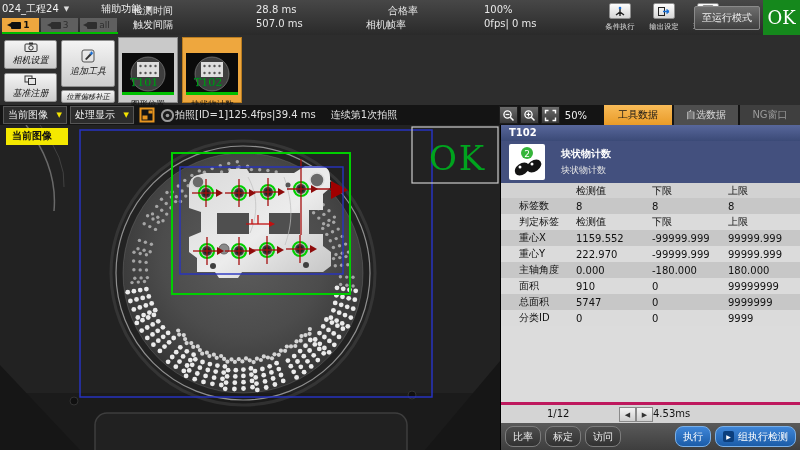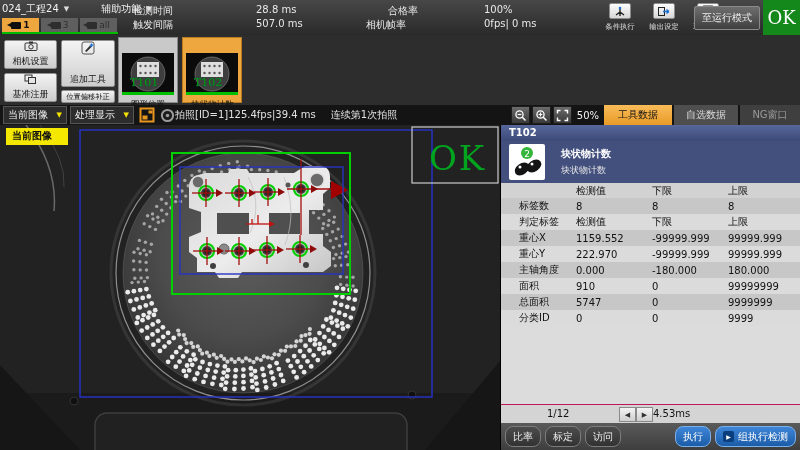--- a/index.html
+++ b/index.html
@@ -39,42 +39,42 @@
         background:linear-gradient(#6e6e6e,#3f3f3f);border:1px solid #8a8a8a;border-radius:2px;
         color:#f0f0f0;font-size:10px;display:flex;align-items:center;cursor:pointer;}
   .ok-global{position:absolute;right:0;top:0;width:37px;height:35px;background:#15881c;
         color:#fff;display:flex;align-items:center;justify-content:center;
         font-family:"DejaVu Serif","Liberation Serif",serif;font-size:18px;}
 
   
   .second{position:absolute;left:0;top:35px;width:800px;height:70px;background:#2d2d2d;}
   .tbtn{position:absolute;background:linear-gradient(#f4f4f4,#cdcdcd);border:1px solid #8f8f8f;
         border-radius:2px;color:#151515;font-size:9px;display:flex;flex-direction:column;
-        align-items:center;justify-content:space-between;gap:2px;cursor:pointer;box-sizing:border-box;}
+        align-items:center;justify-content:center;gap:2px;cursor:pointer;box-sizing:border-box;font-style:italic;}
   .thumbs{position:absolute;left:118px;top:2px;display:flex;gap:4px;}
   .thumb-card{width:60px;height:66px;background:#c9c9c9;border:1px solid #8a8a8a;
         display:flex;flex-direction:column;align-items:center;padding-top:15px;box-sizing:border-box;
         cursor:pointer;}
   .thumb-card.selected{background:#eea73e;border-color:#b97c20;}
   .thumb-img{width:52px;height:42px;position:relative;background:#0b0b0b;}
   .thumb-label{font-size:9px;color:#111;margin-top:3px;white-space:nowrap;transform:scale(.95);}
 
   
   .toolbar{position:absolute;left:0;top:105px;width:800px;height:20px;background:#141414;
         display:flex;align-items:center;}
   .dd{height:16px;margin-left:3px;padding:0 4px;background:#2c2c2c;border:1px solid #555;
         display:flex;align-items:center;justify-content:space-between;font-size:10px;color:#f0f0f0;
         width:54px;cursor:pointer;}
   .sq-icon{margin-left:5px;display:flex;align-items:center;}
   .capture{font-size:10px;color:#e2e2e2;margin-left:0;white-space:nowrap;}
   .capture .st2{margin-left:12px;}
   .tb-right{margin-left:auto;display:flex;align-items:center;height:20px;}
   .magbtn{width:17px;height:16px;background:linear-gradient(#6b6b6b,#393939);border:1px solid #1d1d1d;
         margin-left:2px;display:flex;align-items:center;justify-content:center;cursor:pointer;}
-  .zoomlvl{color:#f0f0f0;font-size:10px;margin:0 3px 0 5px;}
+  .zoomlvl{color:#f0f0f0;font-size:10px;margin:0 15px 0 5px;}
   .ptab{height:20px;display:flex;align-items:center;justify-content:center;font-size:10px;
         cursor:pointer;margin-left:2px;}
   .ptab.sel{background:linear-gradient(#f8bb58,#e99b28);color:#151515;width:68px;}
   .ptab.alt{background:#4e4e4e;color:#dcdcdc;width:64px;}
   .ptab.ng{background:#3f3f3f;color:#9a9a9a;width:60px;}
 
   
   .image-area{position:absolute;left:0;top:125px;width:500px;height:325px;background:#1e1e1e;}
   .image-area svg{position:absolute;left:0;top:0;}
   .img-label{position:absolute;left:6px;top:3px;background:#f4e800;color:#101010;font-size:10px;
@@ -93,21 +93,21 @@
   .tbl{position:absolute;top:58px;left:0;right:0;bottom:45px;background:#dcdcdc;font-size:10px;
         color:#111;overflow:hidden;}
   .tr{display:flex;height:16px;align-items:center;}
   .tr.th{height:15px;background:#d2d2d2;}
   .tr.odd{background:#c7c7c7;}
   .tr.even{background:#dbdbdb;}
   .c0{width:75px;padding-left:18px;box-sizing:border-box;white-space:nowrap;}
   .c1,.c2{width:76px;white-space:nowrap;}
   .c3{flex:1;white-space:nowrap;}
   .pager{position:absolute;bottom:27px;left:0;right:0;height:18px;background:#d4d4d4;
-        border-top:1px solid #be185d;font-size:10px;color:#111;text-align:right;}
+        border-top:3px solid #be185d;font-size:10px;color:#111;text-align:right;}
   .pg-page{position:absolute;left:46px;top:3px;}
   .pg-arrows{position:absolute;left:118px;top:2px;display:flex;}
   .arrbtn{width:15px;height:13px;border:1px solid #8a8a8a;background:linear-gradient(#f4f4f4,#cfcfcf);
         font-size:7px;display:flex;align-items:center;justify-content:center;color:#333;cursor:pointer;}
   .pg-time{position:absolute;left:152px;top:3px;}
   .panel-footer{position:absolute;bottom:0;left:0;right:0;height:27px;
         background:linear-gradient(#5a5a5a,#3e3e3e);display:flex;align-items:center;
         padding:0 4px;gap:4px;box-sizing:border-box;}
   .fbtn{height:19px;padding:0 7px;background:linear-gradient(#4c4c4c,#323232);border:1px solid #7c7c7c;
         border-radius:8px;color:#eee;font-size:10px;display:flex;align-items:center;cursor:pointer;}

